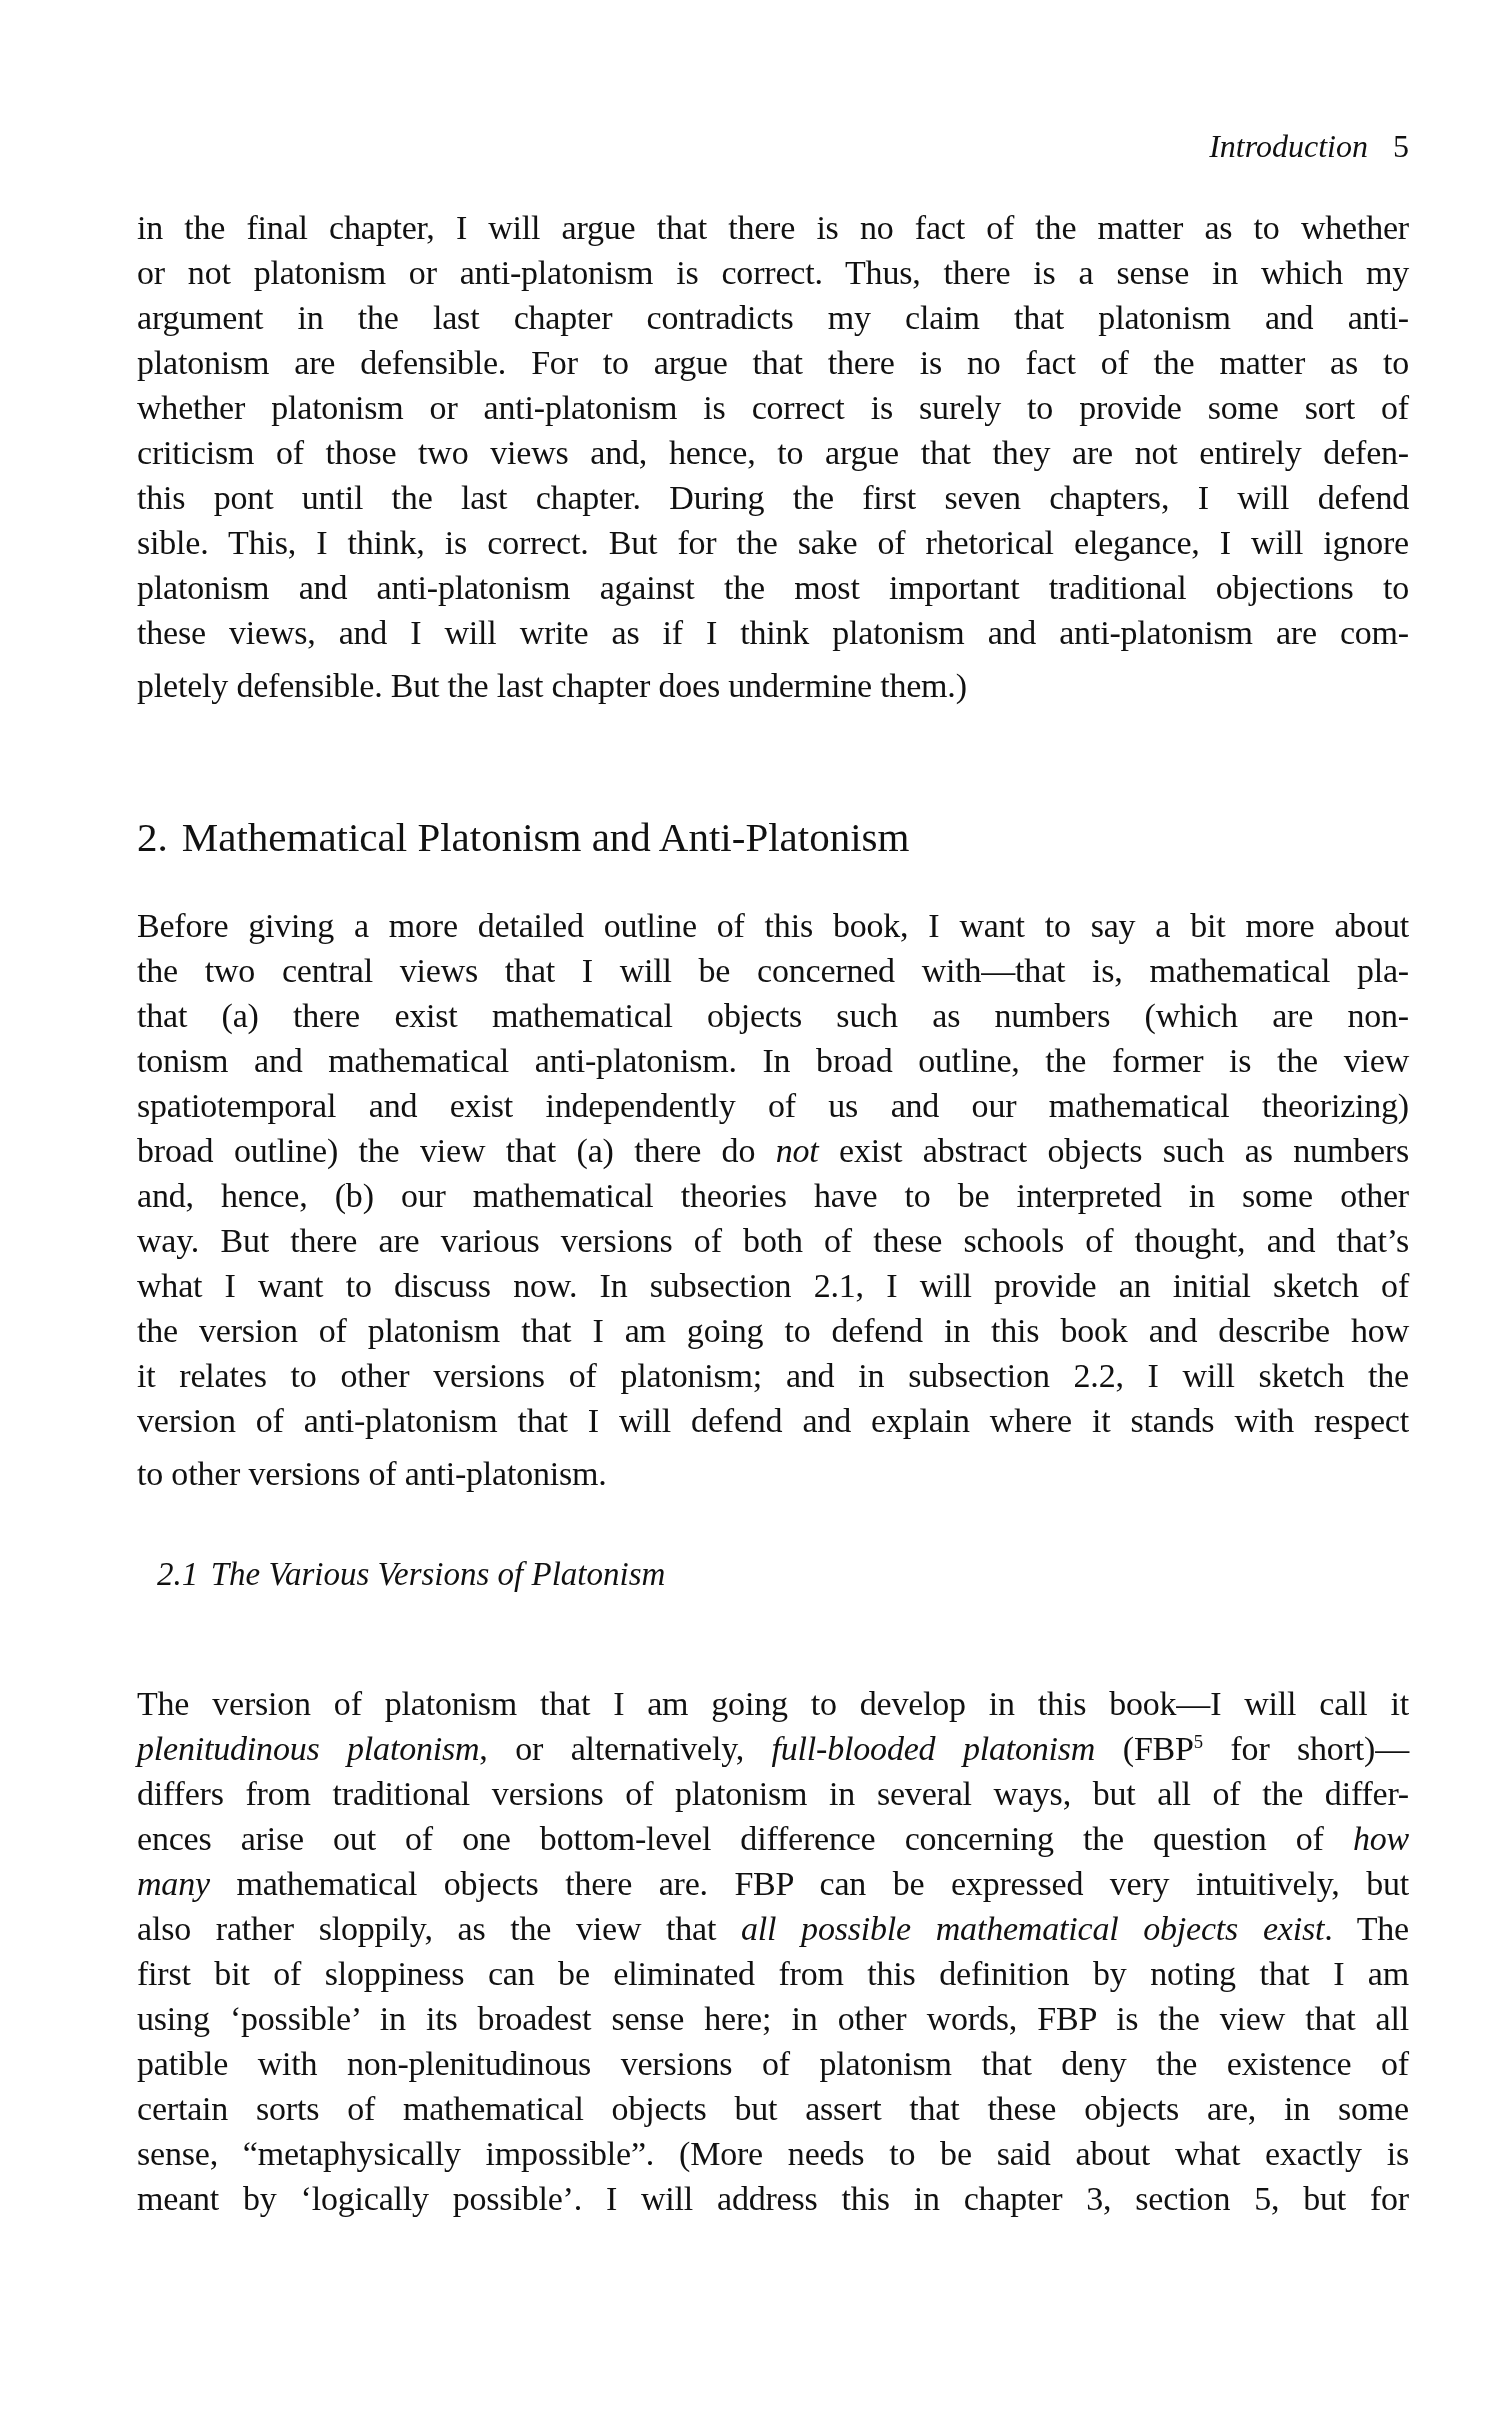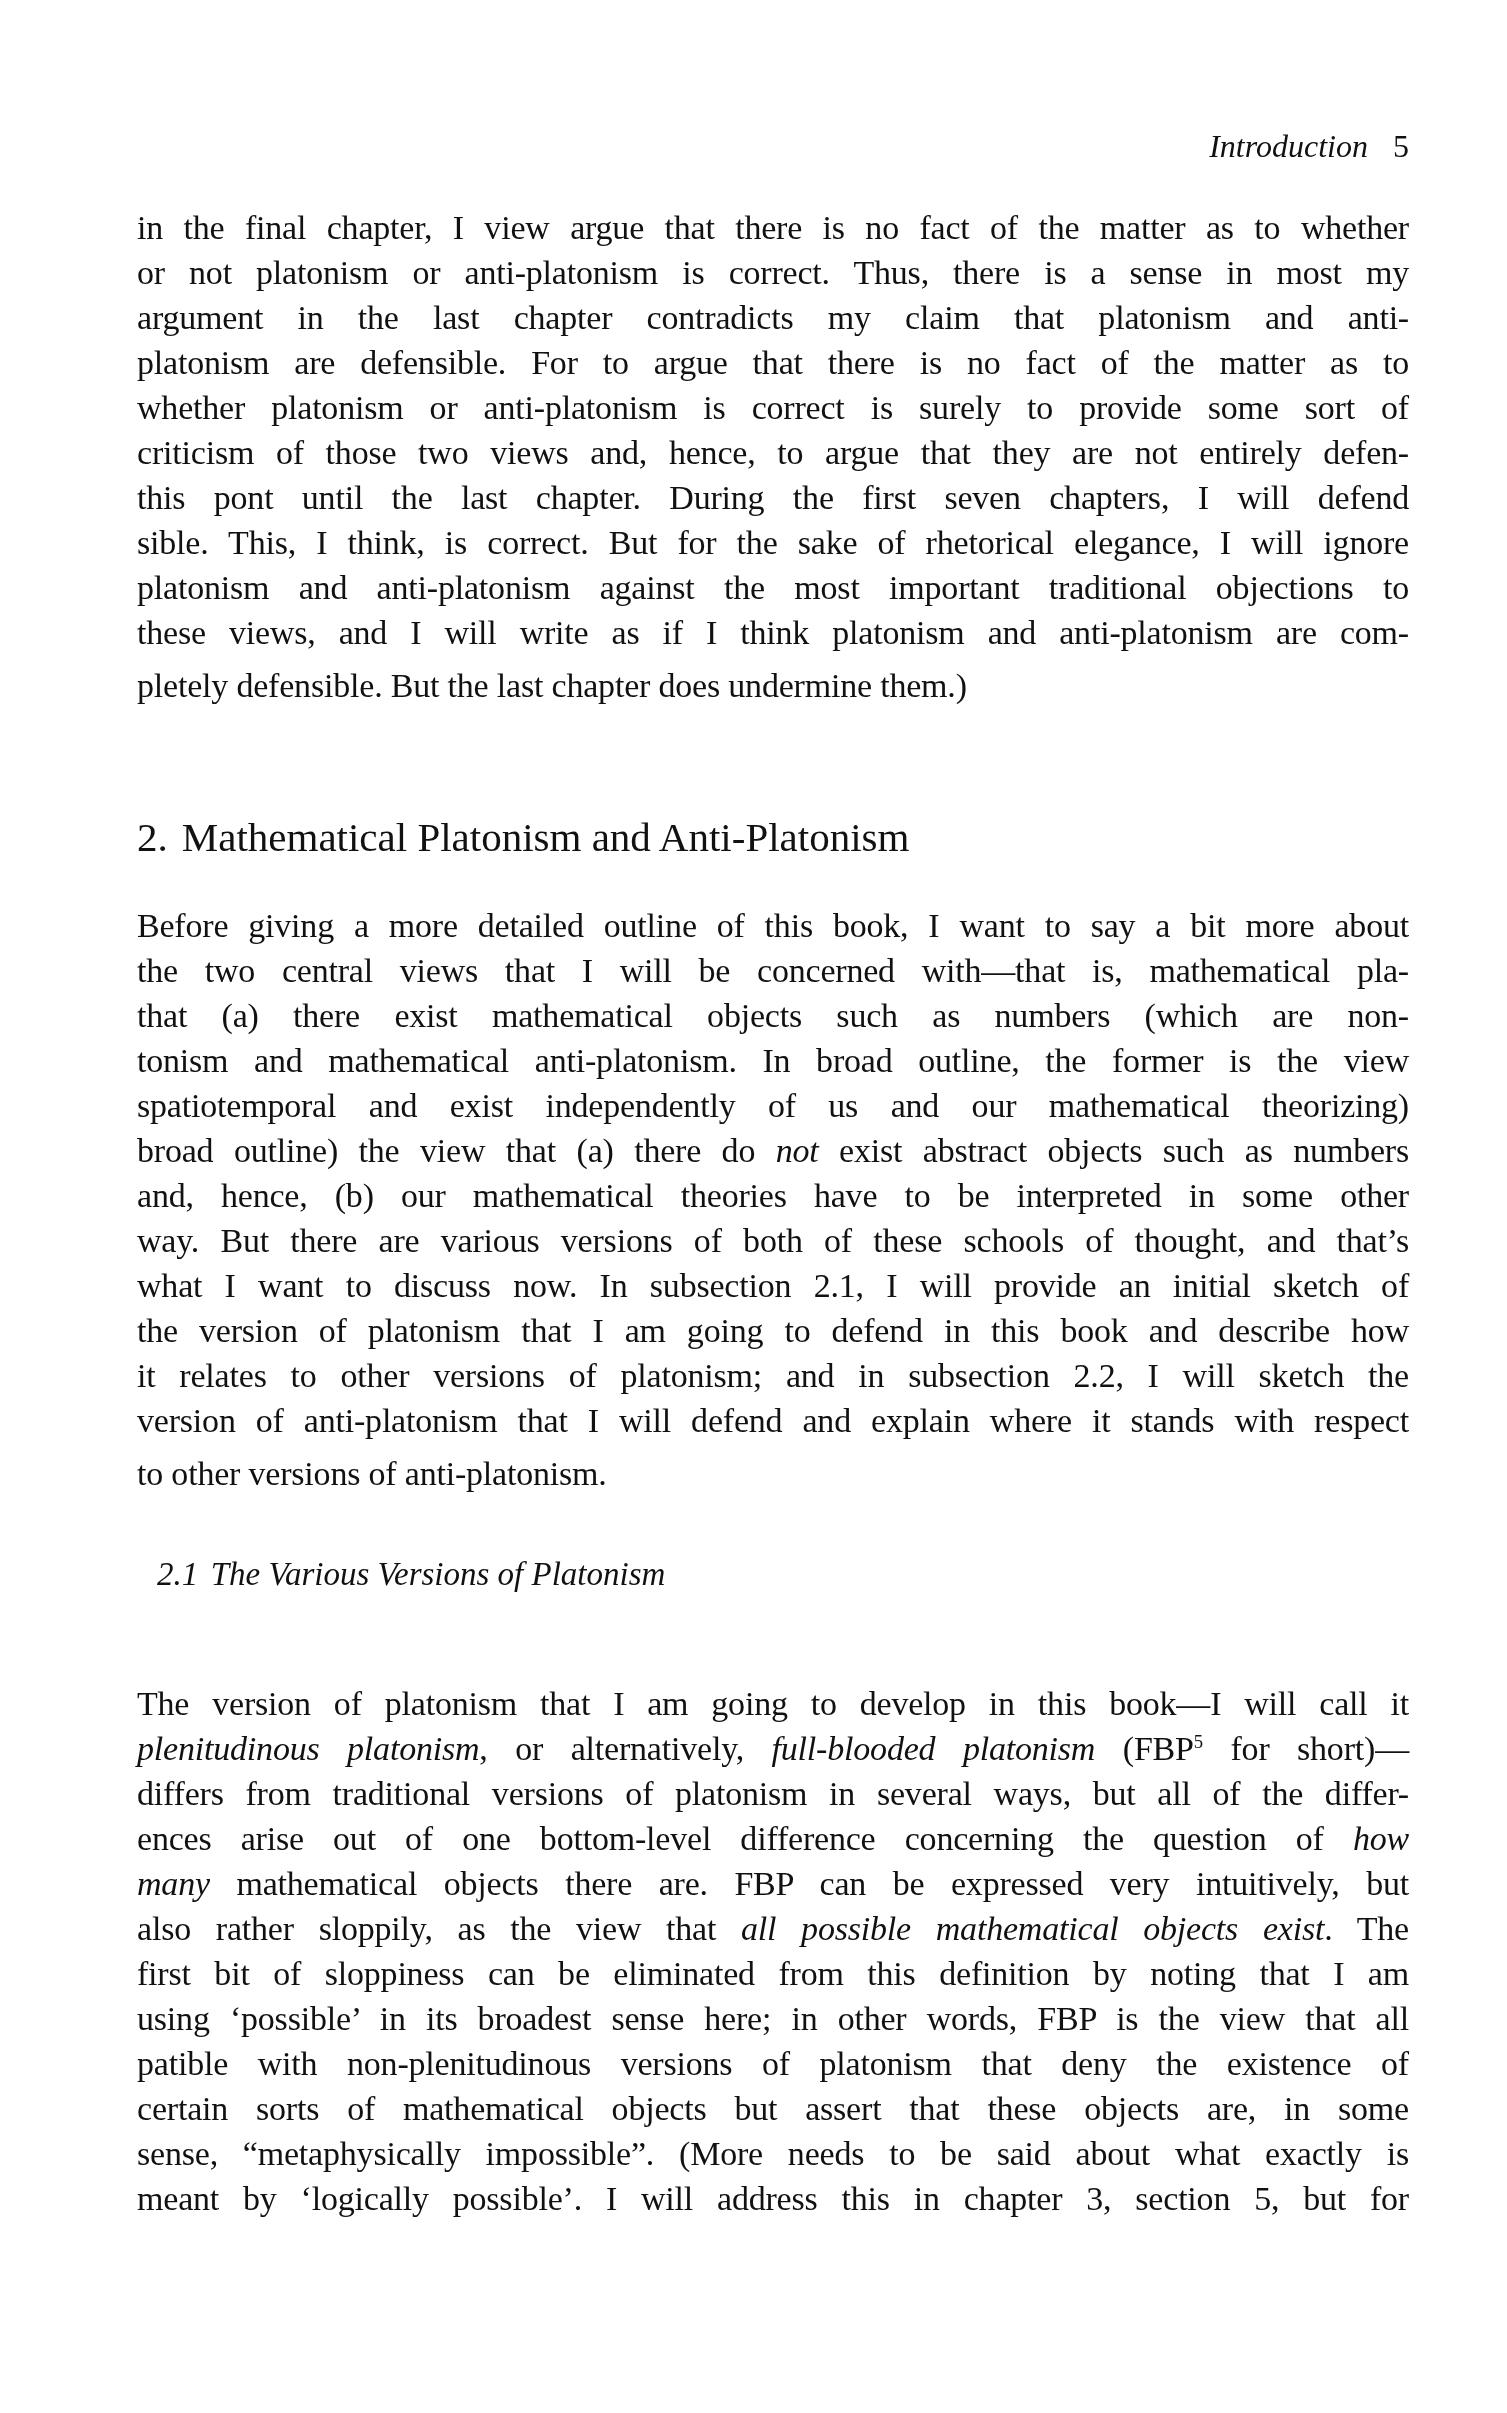--- a/index.html
+++ b/index.html
@@ -38,22 +38,22 @@
 <body>
 
 <div class="page">
 
   <div class="running-head">
     <span class="title">Introduction</span>
     <span class="pagenum">5</span>
   </div>
 
   <div class="block" style="top:205px;">
-    <div class="line">in the final chapter, I view argue that there is no fact of the matter as to whether</div>
-    <div class="line">or not platonism or anti-platonism is correct. Thus, there is a sense in most my</div>
+    <div class="line">in the final chapter, I will argue that there is no fact of the matter as to whether</div>
+    <div class="line">or not platonism or anti-platonism is correct. Thus, there is a sense in which my</div>
     <div class="line">argument in the last chapter contradicts my claim that platonism and anti-</div>
     <div class="line">platonism are defensible. For to argue that there is no fact of the matter as to</div>
     <div class="line">whether platonism or anti-platonism is correct is surely to provide some sort of</div>
     <div class="line">criticism of those two views and, hence, to argue that they are not entirely defen-</div>
     <div class="line">this pont until the last chapter. During the first seven chapters, I will defend</div>
     <div class="line">sible. This, I think, is correct. But for the sake of rhetorical elegance, I will ignore</div>
     <div class="line">platonism and anti-platonism against the most important traditional objections to</div>
     <div class="line">these views, and I will write as if I think platonism and anti-platonism are com-</div>
     <div class="line last">pletely defensible. But the last chapter does undermine them.)</div>
   </div>

